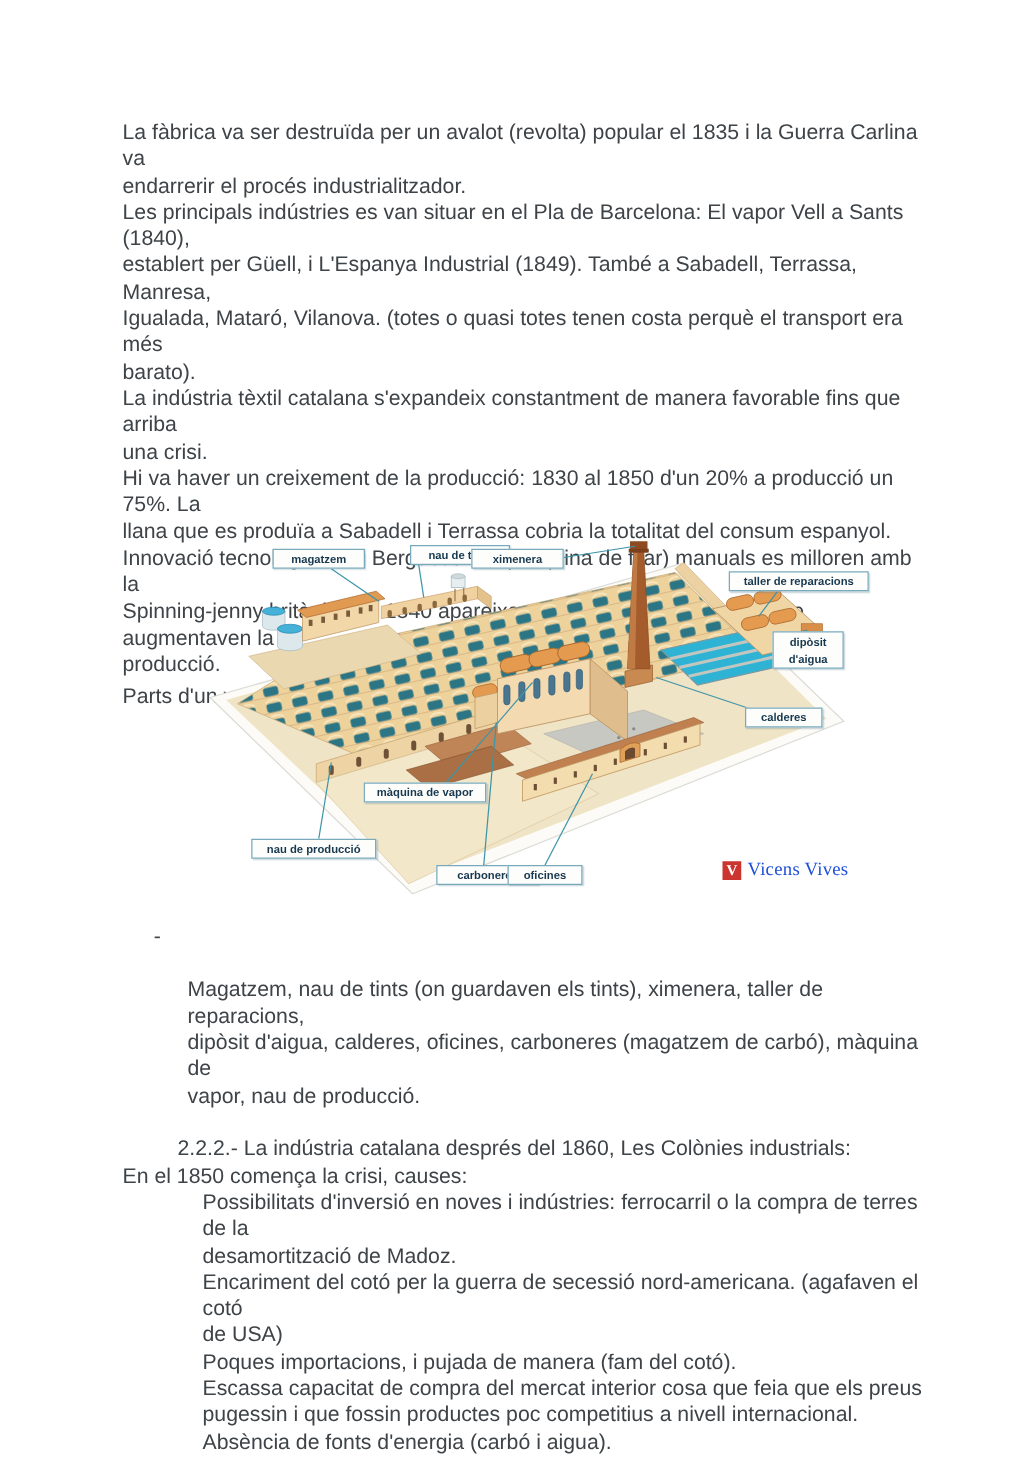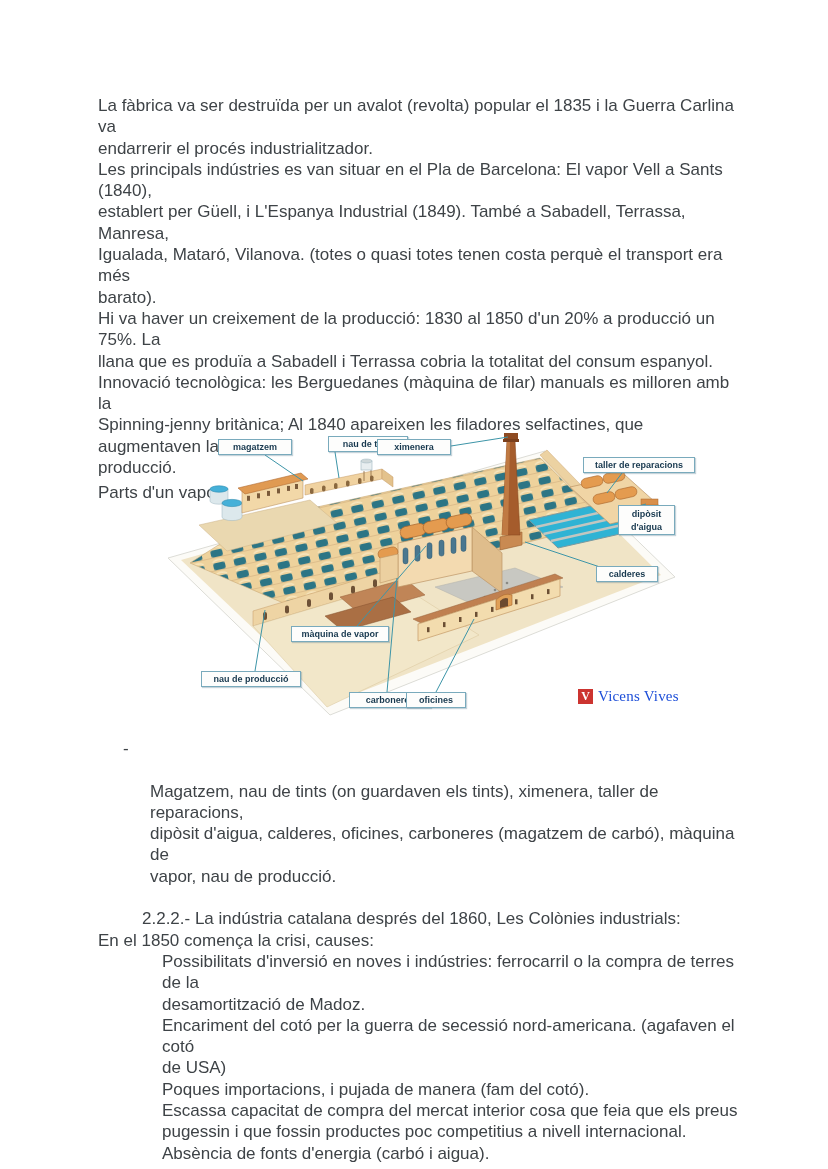--- a/index.html
+++ b/index.html
@@ -38,20 +38,22 @@
 </head>
 <body>
 
 <div id="text-top">
   <div class="flow">La fàbrica va ser destruïda per un avalot (revolta) popular el 1835 i la Guerra Carlina va
 endarrerir el procés industrialitzador.</div>
   <div class="flow">Les principals indústries es van situar en el Pla de Barcelona: El vapor Vell a Sants (1840),
 establert per Güell, i L'Espanya Industrial (1849). També a Sabadell, Terrassa, Manresa,
 Igualada, Mataró, Vilanova. (totes o quasi totes tenen costa perquè el transport era més
 barato).</div>
+  <div class="flow">La indústria tèxtil catalana s'expandeix constantment de manera favorable fins que arriba
+una crisi.</div>
   <div class="flow">Hi va haver un creixement de la producció: 1830 al 1850 d'un 20% a producció un 75%. La
 llana que es produïa a Sabadell i Terrassa cobria la totalitat del consum espanyol.</div>
   <div class="flow">Innovació tecnològica: les Berguedanes (màquina de filar) manuals es milloren amb la
 Spinning-jenny britànica; Al 1840 apareixen les filadores selfactines, que augmentaven la
 producció.</div>
   <div class="flow" id="diagram-heading">Parts d'un vapor:</div>
 </div>
 
 <div id="diagram">
   <svg width="640" height="295" viewBox="0 0 640 295">

